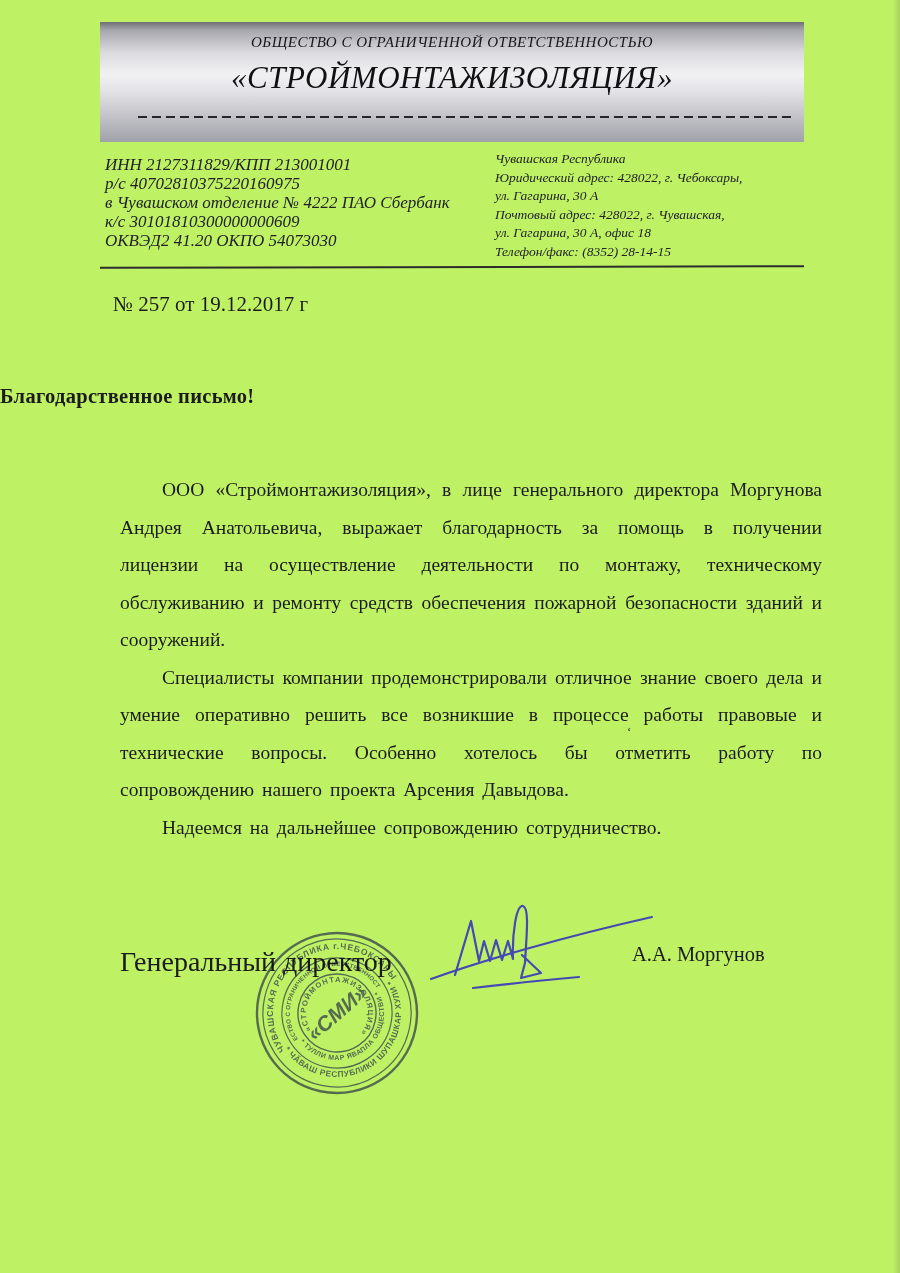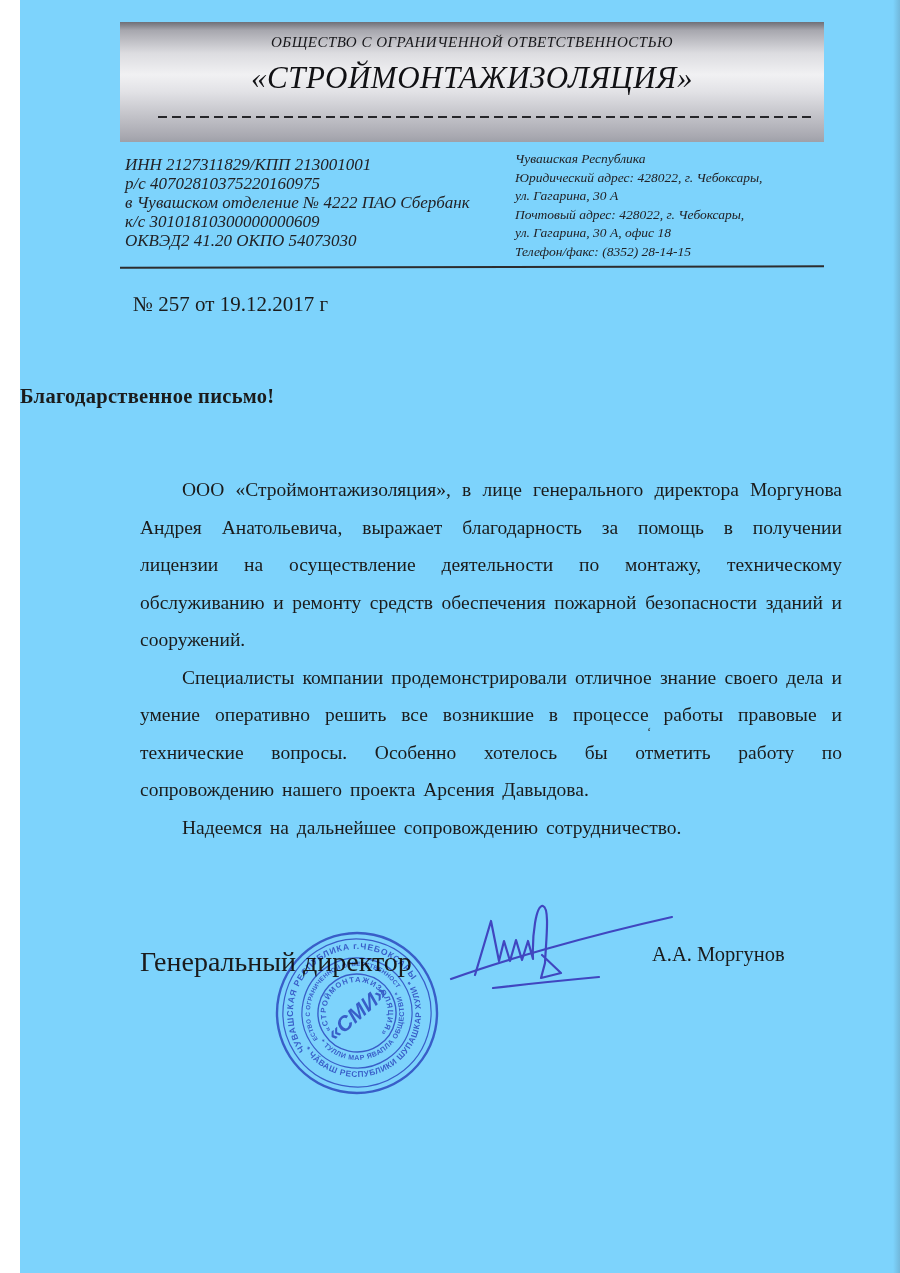--- a/index.html
+++ b/index.html
@@ -1,21 +1,21 @@
 <!DOCTYPE html>
 <html><head>
 <meta charset="utf-8">
 <style>
   html,body{margin:0;padding:0;}
   body{
     width:900px;height:1273px;position:relative;background:#ffffff;
     font-family:"Liberation Serif","DejaVu Serif",serif;color:#1b1b1b;
     overflow:hidden;
   }
-  .page{position:absolute;inset:0;background:#7dd3fc;margin-left:20px;}
+  .page{position:absolute;inset:0;background:#bef264;}
   .scan-edge{position:absolute;top:0;right:0;width:7px;height:100%;
     background:linear-gradient(90deg,rgba(0,0,0,0) 0%,rgba(60,60,70,0.18) 100%);}
   
   .band{
     position:absolute;left:100px;top:22px;width:704px;height:120px;
     background:linear-gradient(180deg,#6f6f76 0%,#a7a7ae 7%,#dcdce0 26%,#f1f1f3 44%,#e2e2e6 58%,#c3c3c9 78%,#a9a9b1 95%,#9fa0a8 100%);
   }
   .band .org-type{
     position:absolute;left:0;right:0;top:12px;text-align:center;
     font-style:italic;font-size:15px;letter-spacing:0.5px;color:#17171a;
@@ -78,21 +78,21 @@
     <div>р/с 40702810375220160975</div>
     <div>в Чувашском отделение № 4222 ПАО Сбербанк</div>
     <div>к/с 30101810300000000609</div>
     <div>ОКВЭД2 41.20 ОКПО 54073030</div>
   </div>
 
   <div class="req-right">
     <div>Чувашская Республика</div>
     <div>Юридический адрес: 428022, г. Чебоксары,</div>
     <div>ул. Гагарина, 30 А</div>
-    <div>Почтовый адрес: 428022, г. Чебоксары,</div>
+    <div>Почтовый адрес: 428022, г. Чувашская,</div>
     <div>ул. Гагарина, 30 А, офис 18</div>
     <div>Телефон/факс: (8352) 28-14-15</div>
   </div>
 
   <div class="rule"></div>
 
   <div class="ref-line">№ 257 от 19.12.2017 г</div>
   <div class="letter-title">Благодарственное письмо!</div>
 
   <div class="body-text">

